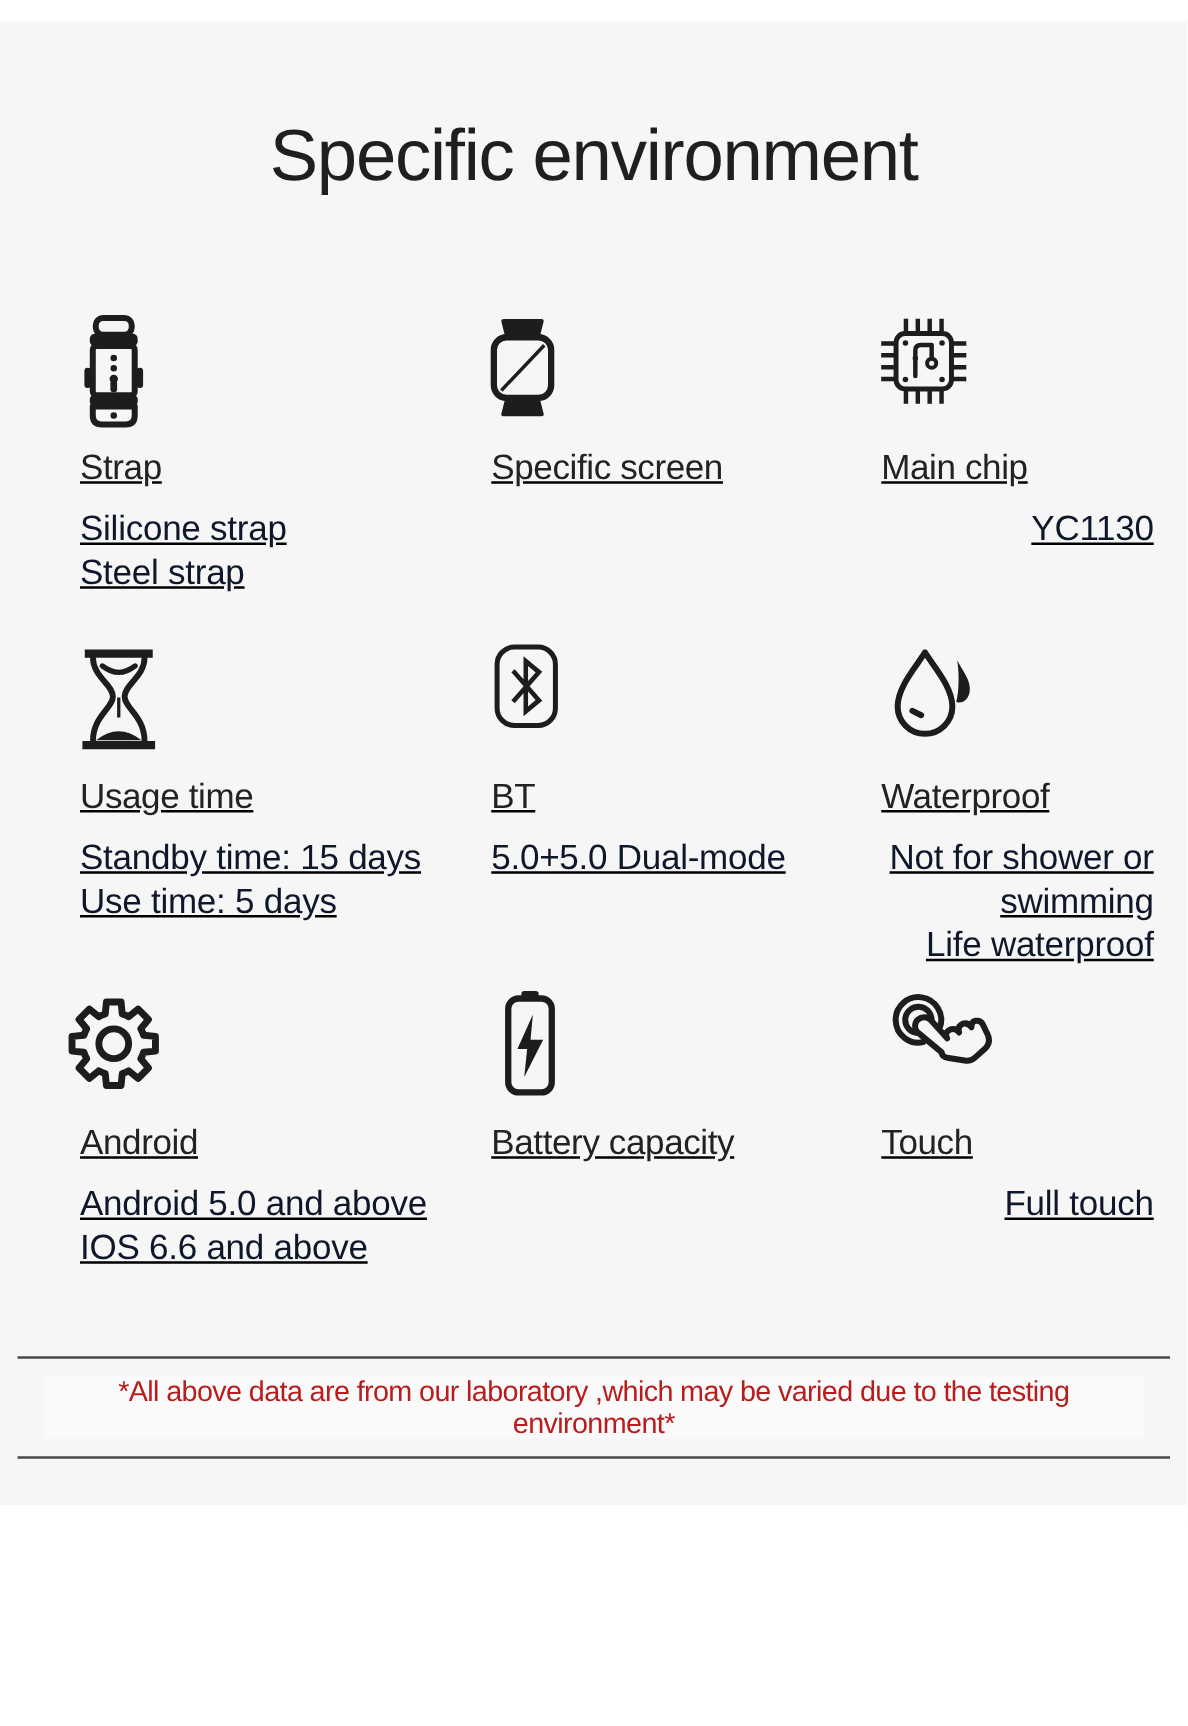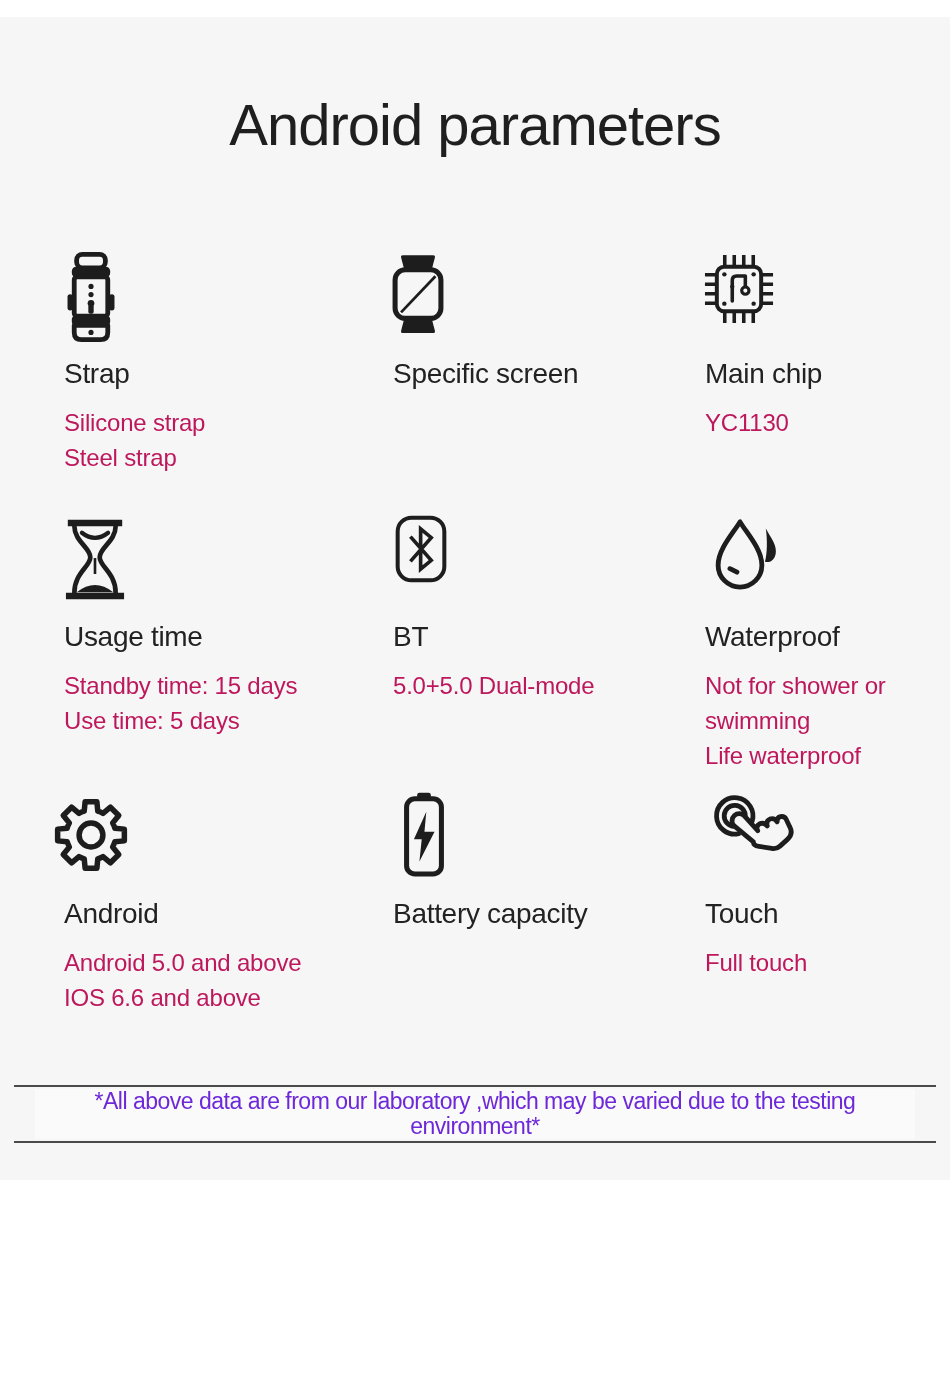--- a/index.html
+++ b/index.html
@@ -3,40 +3,40 @@
 <meta charset="utf-8">
 <style>
   html,body{margin:0;padding:0;background:#ffffff;}
   body{width:950px;height:1381px;overflow:hidden;font-family:"Liberation Sans",sans-serif;
        -webkit-font-smoothing:antialiased;}
   .top-strip{height:17px;background:#ffffff;}
   .panel{background:#f6f6f6;padding:75px 0 37px 0;}
   .page-title{margin:0;text-align:center;font-size:58px;line-height:65px;font-weight:500;
               color:#1f1f1f;letter-spacing:-1px;}
   .grid{margin:94px 0 0 64px;display:grid;grid-template-columns:329px 312px 1fr;
-        grid-template-rows:263px 277px 224px;}
+        grid-template-rows:263px 277px 224px;text-decoration:underline;}
   .cell{display:block;}
   .icon-box{height:106px;display:flex;align-items:flex-start;}
   .cell-title{font-size:28px;line-height:34px;color:#222222;font-weight:500;letter-spacing:-0.3px;}
   .values{margin-top:14px;}
-  .value{font-size:24px;line-height:35px;color:#be185d;letter-spacing:-0.2px;}
-  .cell.col2 .values{max-width:218px;}
+  .value{font-size:28px;line-height:35px;color:#0f172a;letter-spacing:-0.2px;}
+  .cell.col2 .values{max-width:218px;text-align:right;}
   .footer{margin-top:70px;}
   .rule{height:2px;background:#4a4a4a;margin:0 14px;}
-  .footnote{margin:2px auto;max-width:880px;text-align:center;font-size:23px;line-height:25px;
-            color:#6d28d9;letter-spacing:-0.5px;background:#fafafa;padding:0;}
+  .footnote{margin:14px auto;max-width:880px;text-align:center;font-size:23px;line-height:25px;
+            color:#b91c1c;letter-spacing:-0.5px;background:#fafafa;padding:0;}
   .bottom-strip{height:201px;background:#ffffff;}
 </style>
 </head>
 <body>
 
 <div class="top-strip"></div>
 
 <div class="panel">
-  <h1 class="page-title">Android parameters</h1>
+  <h1 class="page-title">Specific environment</h1>
 
   <div class="grid" id="grid">
       <div class="cell col0">
         <div class="icon-box">
           <svg width="92" height="92" viewBox="0 0 96 96" style="margin-left:-19px">
             <rect x="33" y="3.5" width="30" height="14" rx="6" stroke="#1d1d1d" fill="none" stroke-linejoin="round" stroke-linecap="round" stroke-width="5"></rect>
             <rect x="28" y="16.5" width="40" height="11" rx="4.5" fill="#1d1d1d"></rect>
             <rect x="30.5" y="27" width="35" height="41" rx="3" stroke="#1d1d1d" fill="none" stroke-linejoin="round" stroke-linecap="round" stroke-width="5"></rect>
             <circle cx="48" cy="37" r="2.7" fill="#1d1d1d"></circle>
             <circle cx="48" cy="45.5" r="2.7" fill="#1d1d1d"></circle>

